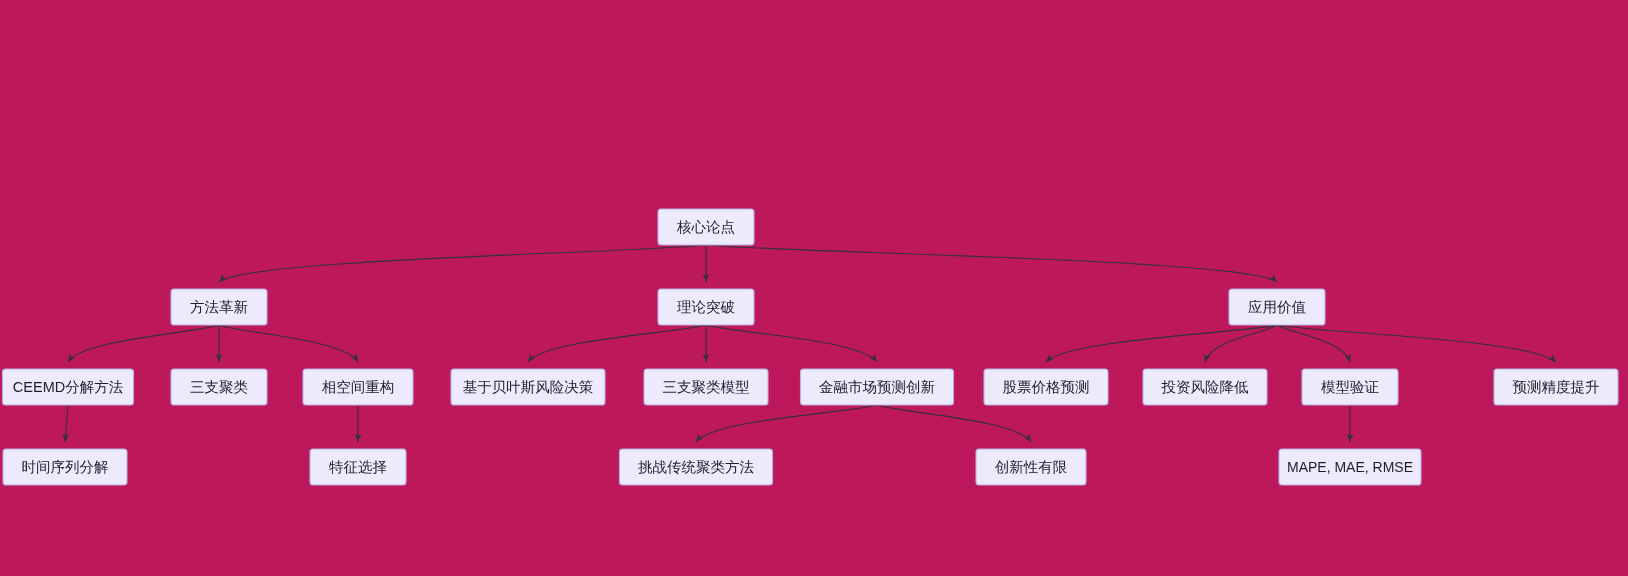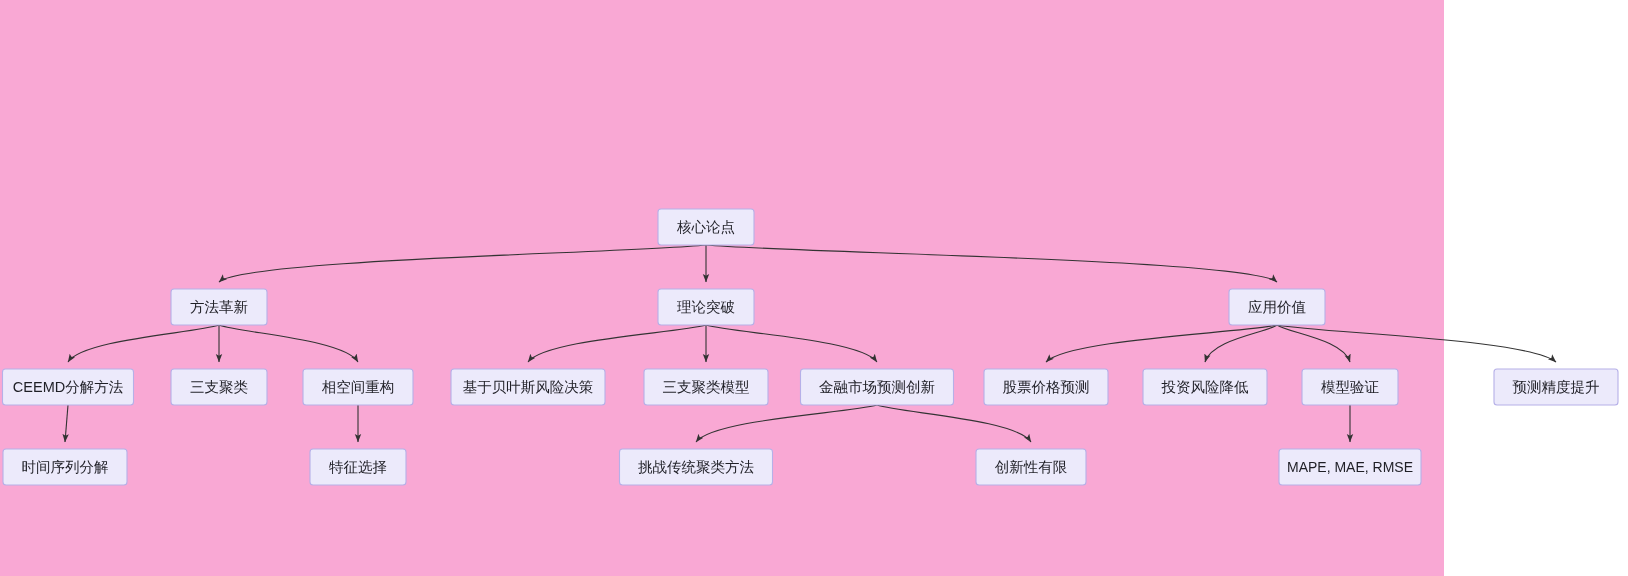--- a/index.html
+++ b/index.html
@@ -5,23 +5,23 @@
   html, body {
     margin: 0;
     padding: 0;
     background: #ffffff;
     width: 1628px;
     height: 576px;
     overflow: hidden;
   }
   #diagram-root {
     position: relative;
-    width: 1444px;
+    width: 1628px;
     height: 576px;
-    background: #f9a8d4;
+    background: #be185d;
     font-family: "Liberation Sans", "DejaVu Sans", sans-serif;
   }
   svg#flow {
     position: absolute;
     top: 0;
     left: 0;
     width: 1628px;
     height: 576px;
     display: block;
   }

